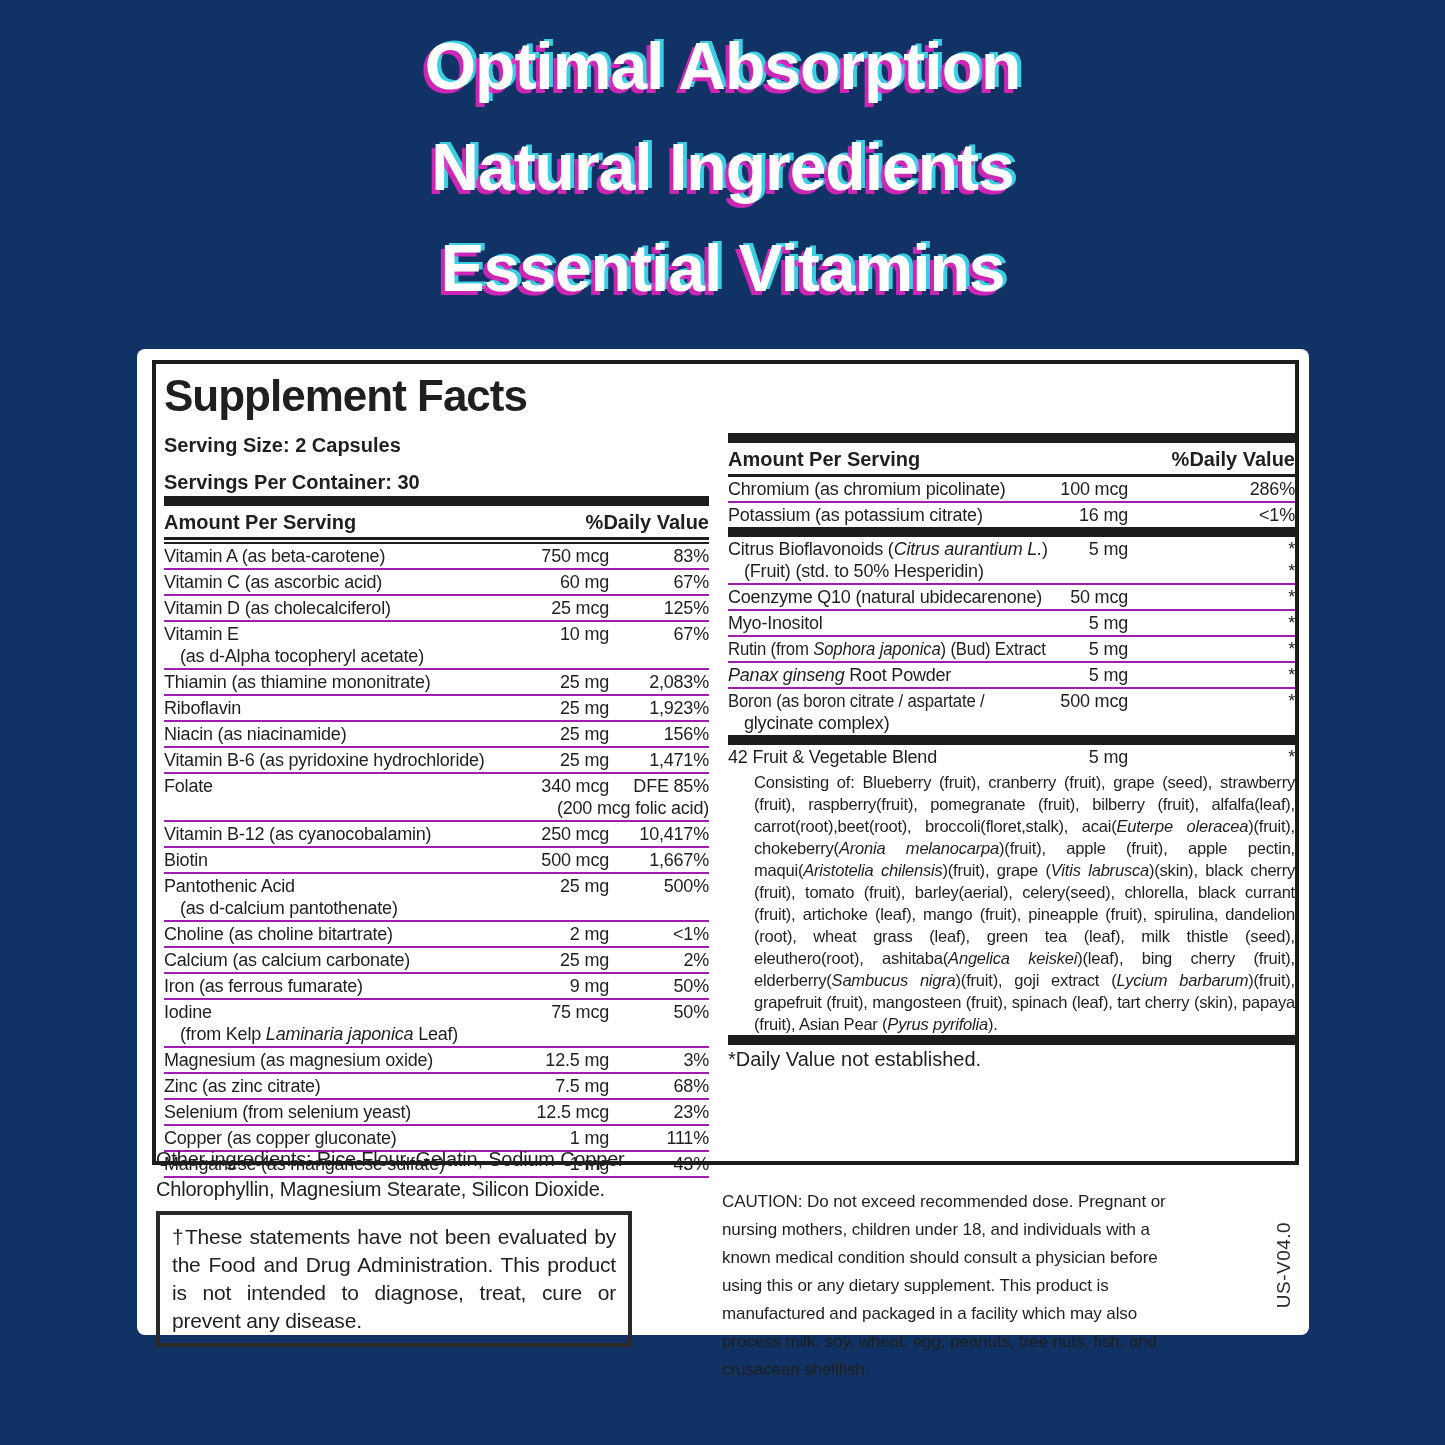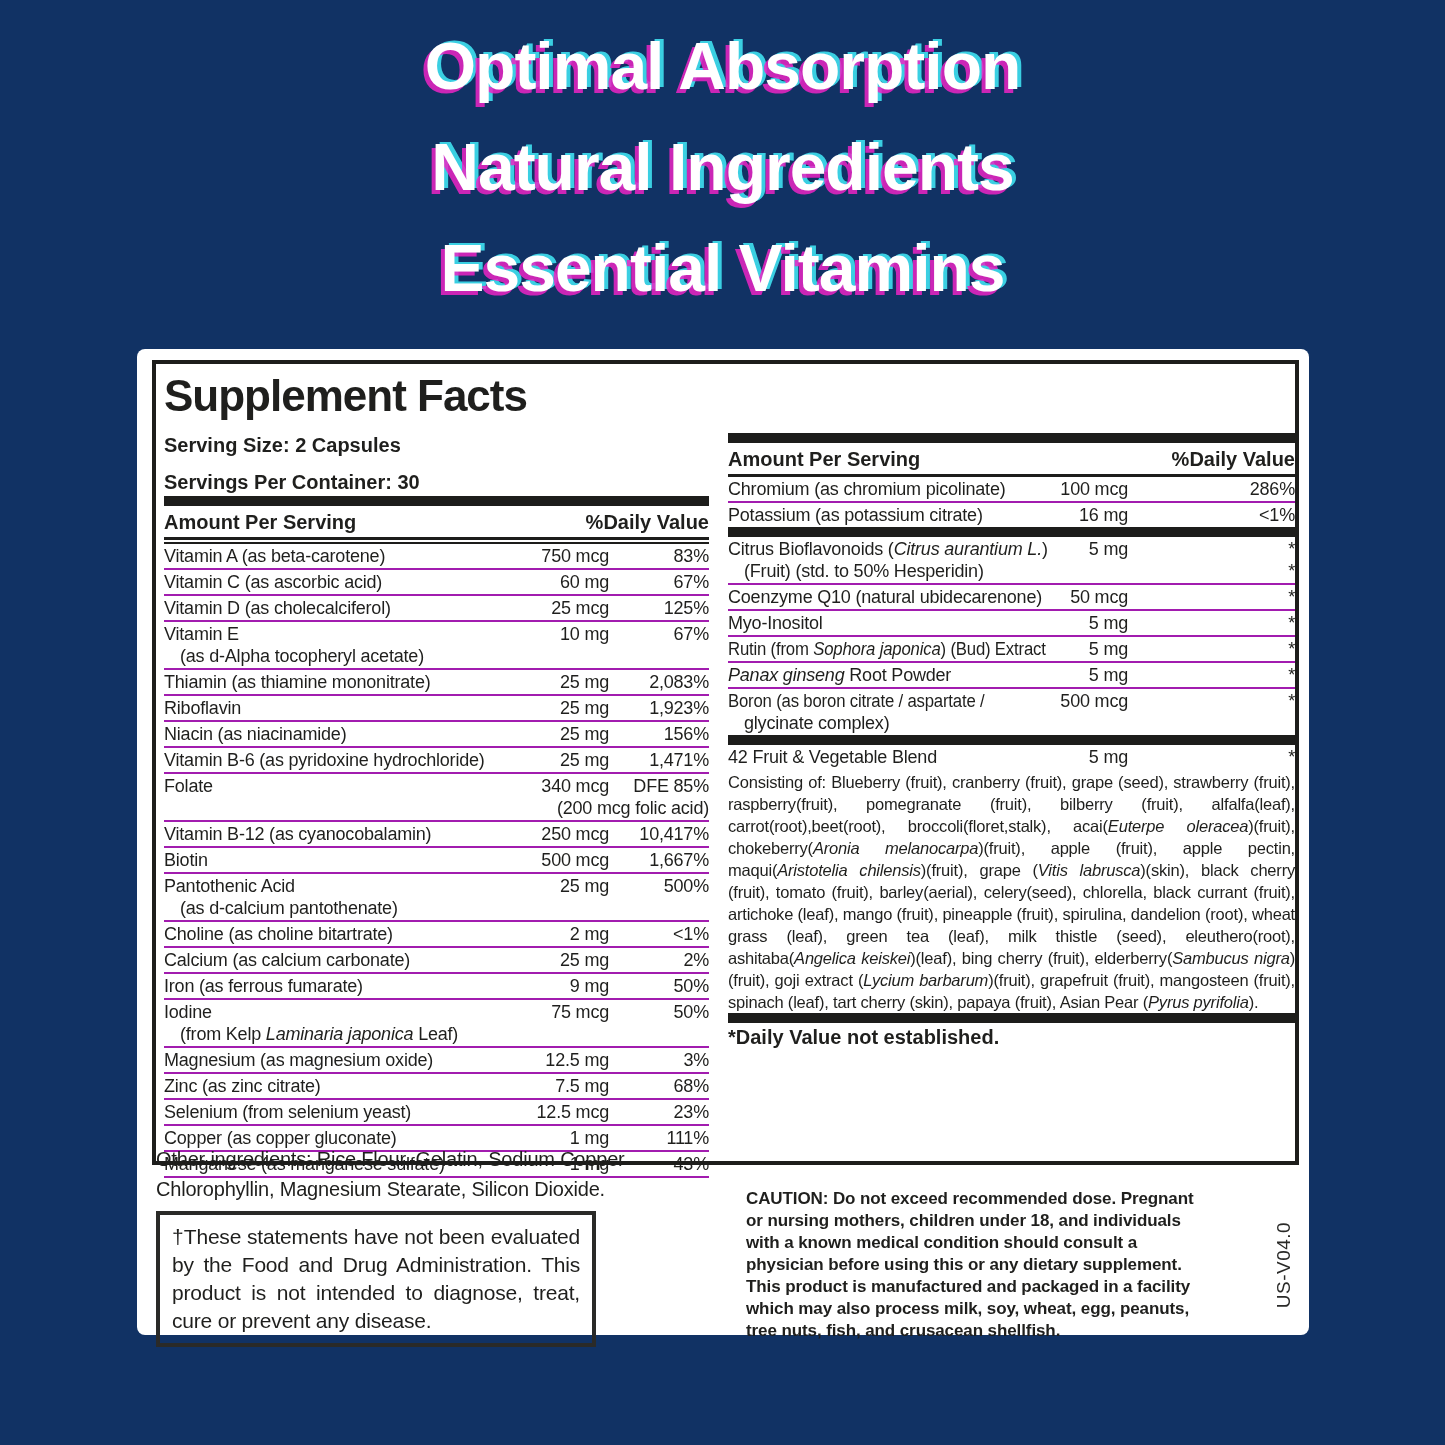--- a/index.html
+++ b/index.html
@@ -55,33 +55,33 @@
   .ramt  { flex:0 0 auto; text-align:right; white-space:nowrap; }
   .col-left  .rdv { flex:0 0 100px; text-align:right; }
   .col-right .rdv { flex:0 0 167px; text-align:right; }
   .row2 .rname { padding-left:16px; }
   .row2.r { justify-content:flex-end;align-items:center; }
   .it { font-style:italic; }
   #right-rows-a .rowblock:last-child,
   #right-rows-b .rowblock:last-child { border-bottom:none; }
 
   .blend-text { font-size:16.5px; line-height:22px; letter-spacing:-0.2px;
-                text-align:justify; margin-top:2px; }
-  .footnote { font-size:20px; font-weight:700; line-height:22px; margin-top:3px; }
+                text-align:justify; margin-top:2px;margin-left:26px; }
+  .footnote { font-size:20px; font-weight:400; line-height:22px; margin-top:3px; }
 
   
   .other { position:absolute; left:19px; top:795px; width:540px;
            font-size:20px; line-height:30px; letter-spacing:-0.2px; }
   .disclaimer-box {
-    position:absolute; left:19px; top:862px; width:440px;
+    position:absolute; left:19px; top:862px; width:476px;
     border:4px solid #2a2a28; padding:8px 12px;
   }
   .disclaimer-box .txt { font-size:21px; line-height:28px; text-align:justify; letter-spacing:-0.2px; }
-  .caution { position:absolute; left:609px; top:839px; width:458px;
-             font-size:17px; line-height:22px; letter-spacing:-0.1px;font-weight:bold; }
+  .caution { position:absolute; left:585px; top:839px; width:458px;
+             font-size:17px; line-height:28px; letter-spacing:-0.1px; }
   .version { position:absolute; left:1088px; top:904px; width:120px; height:24px;
              transform:rotate(-90deg); transform-origin:center;
              font-size:19px; letter-spacing:0.5px; text-align:center; color:#2a2a28; }
 </style>
 </head>
 <body style="background: rgb(17, 50, 100);">
 
 <div class="stage">
 
   <div class="headline">

